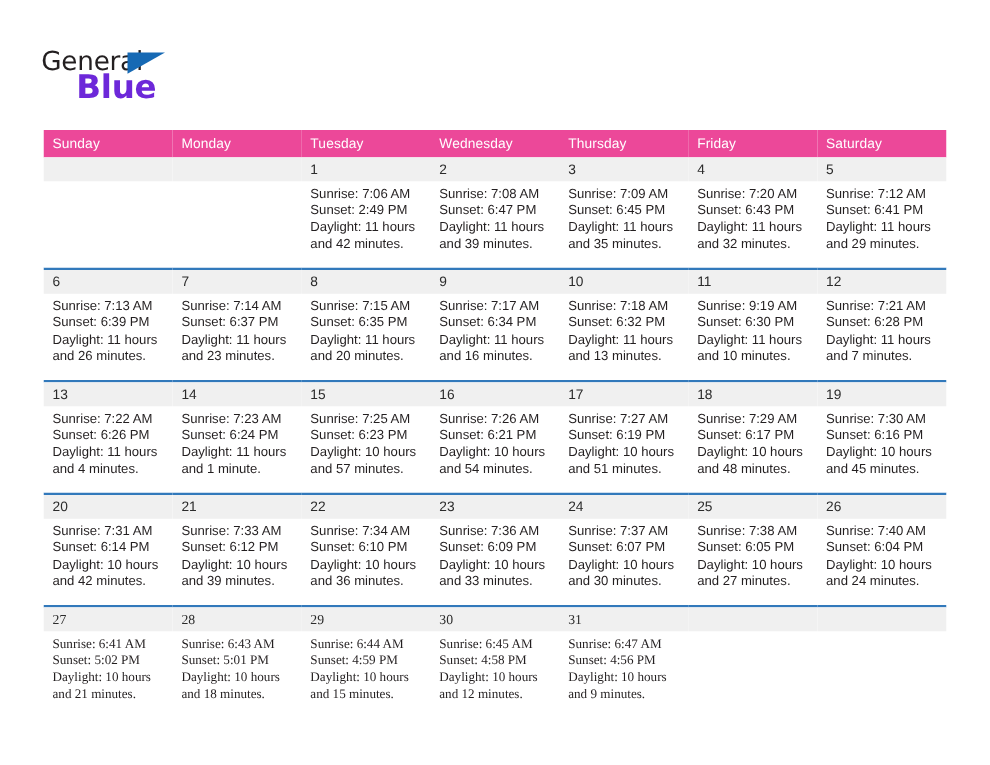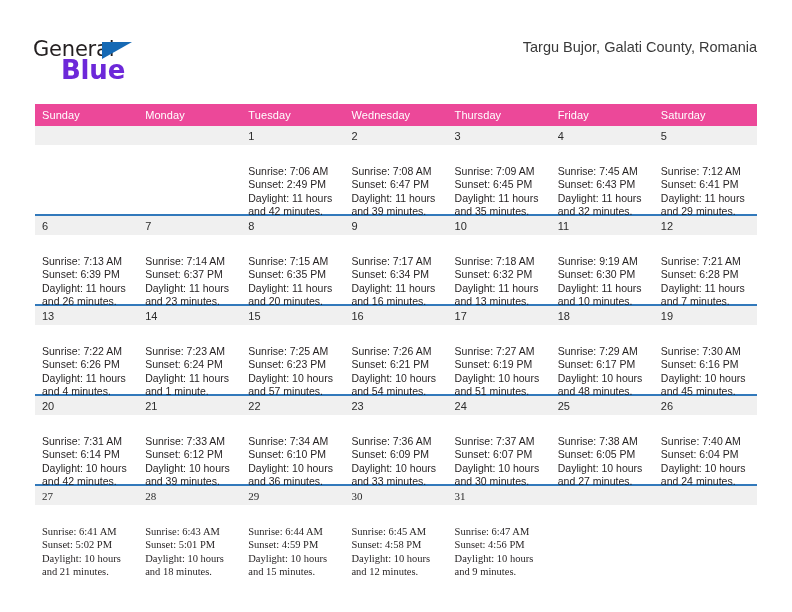--- a/index.html
+++ b/index.html
@@ -134,42 +134,41 @@
     color: #2b2b2b;
     padding: 4px 0 3px 7px;
     line-height: 12px;
     height: 12px;
   }
   .daycell.empty .datenum {
     background: #f0f0f0;
     color: transparent;
   }
   .daycell .info {
-    padding: 20px 6px 0 7px;
+    padding: 4px 6px 0 7px;
     font-size: 10.5px;
     line-height: 13.4px;
     color: #231f20;
   }
   .daycell .info div {
     white-space: nowrap;
   }
 </style>
 </head>
 <body>
 
 <div class="page">
 
   <div class="header">
     <div class="logo">
       <span class="logo-general">General</span>
       <span class="logo-tri"></span>
       <span class="logo-blue">Blue</span>
     </div>
     <div class="title-block">
-      <div class="location-sub">Targu Bujor, Galati County, Romania</div>
     </div>
   </div>
 
   <div class="calendar">
     <table class="cal-table">
       <thead>
         <tr>
           <th>Sunday</th>
           <th>Monday</th>
           <th>Tuesday</th>
@@ -221,21 +220,21 @@
                   <div>Sunset: 6:45 PM</div>
                   <div>Daylight: 11 hours</div>
                   <div>and 35 minutes.</div>
                 </div>
               </div>
             </td>
             <td>
               <div class="daycell">
                 <div class="datenum">4</div>
                 <div class="info">
-                  <div>Sunrise: 7:45 AM</div>
+                  <div>Sunrise: 7:20 AM</div>
                   <div>Sunset: 6:43 PM</div>
                   <div>Daylight: 11 hours</div>
                   <div>and 32 minutes.</div>
                 </div>
               </div>
             </td>
             <td>
               <div class="daycell">
                 <div class="datenum">5</div>
                 <div class="info">

